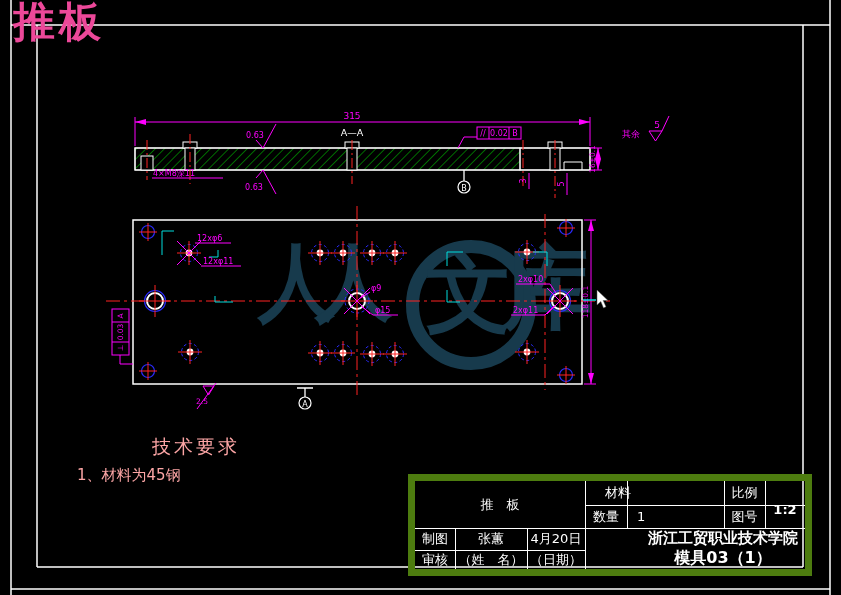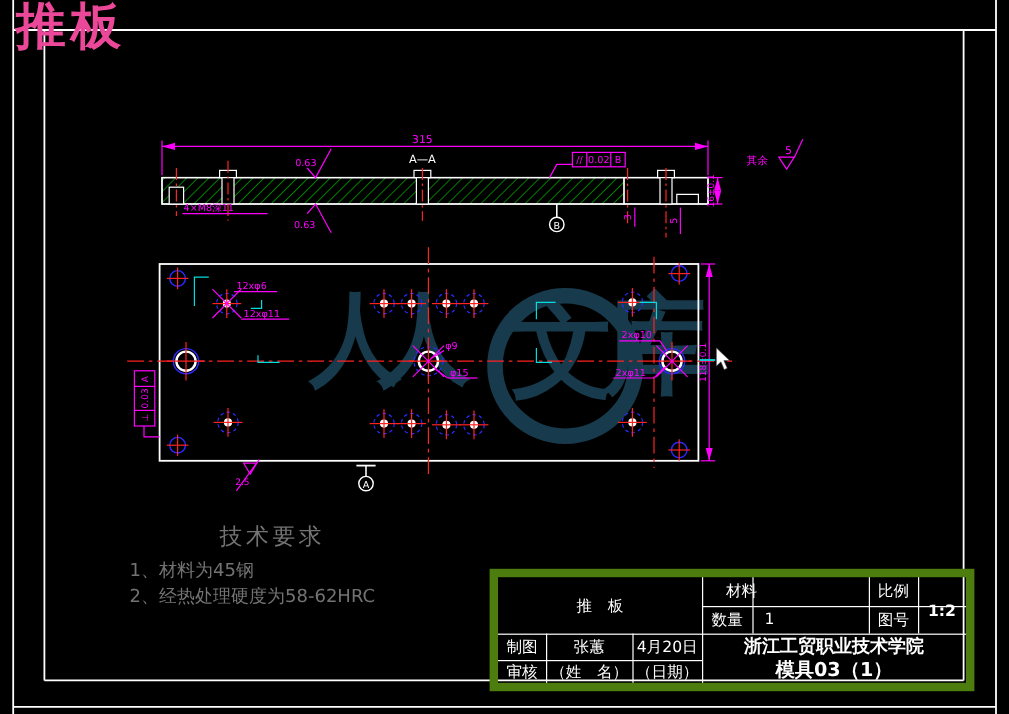--- a/index.html
+++ b/index.html
@@ -10,33 +10,33 @@
   #cad{position:absolute;left:0;top:0;z-index:2;}
   
   .wm{position:absolute;color:#173a4c;font-family:"DejaVu Serif",serif;font-weight:bold;line-height:1;}
   .wm-ring{position:absolute;width:104px;height:104px;border:13px solid #173a4c;border-radius:50%;}
   .wm-url{position:absolute;color:#c03040;font-family:"DejaVu Serif",serif;font-weight:bold;
           font-size:14px;letter-spacing:8.5px;white-space:nowrap;}
   
   #sheet-title{position:absolute;left:13px;top:1px;z-index:4;color:#ec4899;font-size:42px;
                font-weight:bold;letter-spacing:4px;line-height:1;}
   
-  #tech{position:absolute;left:108px;top:434px;z-index:3;color:#737373;}
+  #tech{position:absolute;left:77px;top:434px;z-index:3;color:#fca5a5;}
   #tech .tr-title{margin-left:75px;font-size:19px;letter-spacing:3px;margin-bottom:4px;}
   #tech .tr-item{font-size:15px;line-height:22px;white-space:nowrap;}
   
   #tblock{position:absolute;left:408px;top:474px;width:390px;height:88px;border:7px solid #4d7c0f;z-index:3;}
   #tblock .vl,#tblock .hl{position:absolute;background:#fff;}
   #tblock .vl{width:1px;}
   #tblock .hl{height:1px;}
   #tblock .cell{position:absolute;display:flex;align-items:center;justify-content:center;
                 color:#fff;font-size:13px;white-space:nowrap;overflow:hidden;}
   #tblock .cell.left{justify-content:flex-start;padding-left:10px;}
   .part-name{font-size:20px;}
-  .org{flex-direction:column;font-weight:bold;}
+  .org{flex-direction:column;font-weight:bold;padding-left:28px;}
   .org .l1{font-size:15px;}
   .org .l2{font-size:16px;}
   
   svg text{font-family:"DejaVu Sans",sans-serif;fill:#ff00ff;}
   .wtxt{fill:#ffffff !important;}
 </style>
 </head>
 <body>
 
 <div id="screen">
@@ -298,21 +298,20 @@
       <line x1="583" y1="300" x2="596" y2="300" stroke="#00dddd" stroke-width="1.5"></line>
       <polygon points="597,290 597,305 600.8,301.5 603.5,308 606,306.8 603.2,300.5 608,300.5" fill="#fff" stroke="#555" stroke-width="0.5"></polygon>
     </g>
   </svg>
 
   <div id="sheet-title">推板</div>
 
   <div id="tech">
     <div class="tr-title">技术要求</div>
     <div class="tr-item">1、材料为45钢</div>
-    <div class="tr-item">2、经热处理硬度为58-62HRC</div>
   </div>
 
   <div id="tblock">
     <div class="vl" style="left:170px;top:0;height:88px;"></div>
     <div class="vl" style="left:40px;top:47px;height:41px;"></div>
     <div class="vl" style="left:112px;top:47px;height:41px;"></div>
     <div class="vl" style="left:212px;top:0;height:47px;"></div>
     <div class="vl" style="left:309px;top:0;height:47px;"></div>
     <div class="vl" style="left:350px;top:0;height:47px;"></div>
     <div class="hl" style="left:170px;top:24px;width:220px;"></div>

